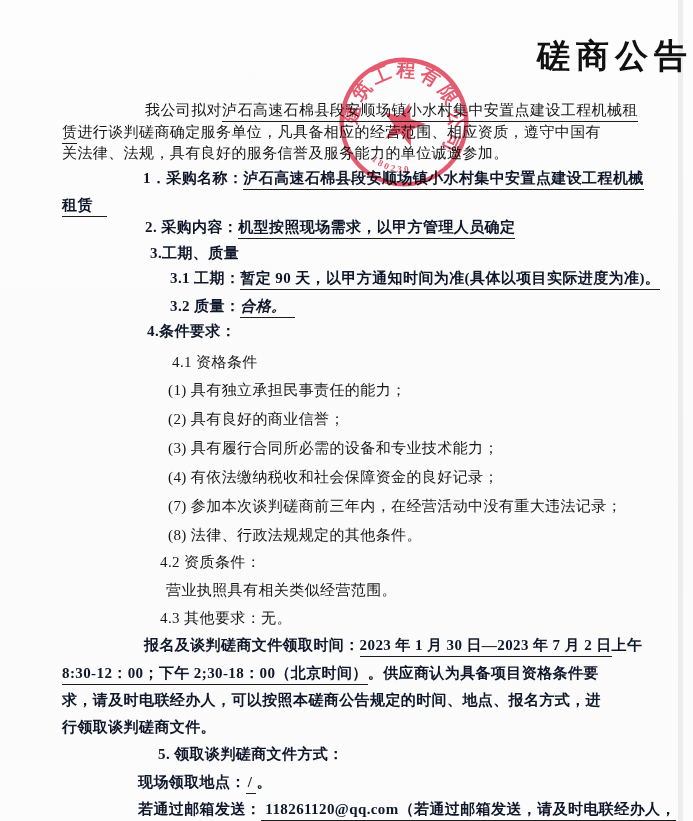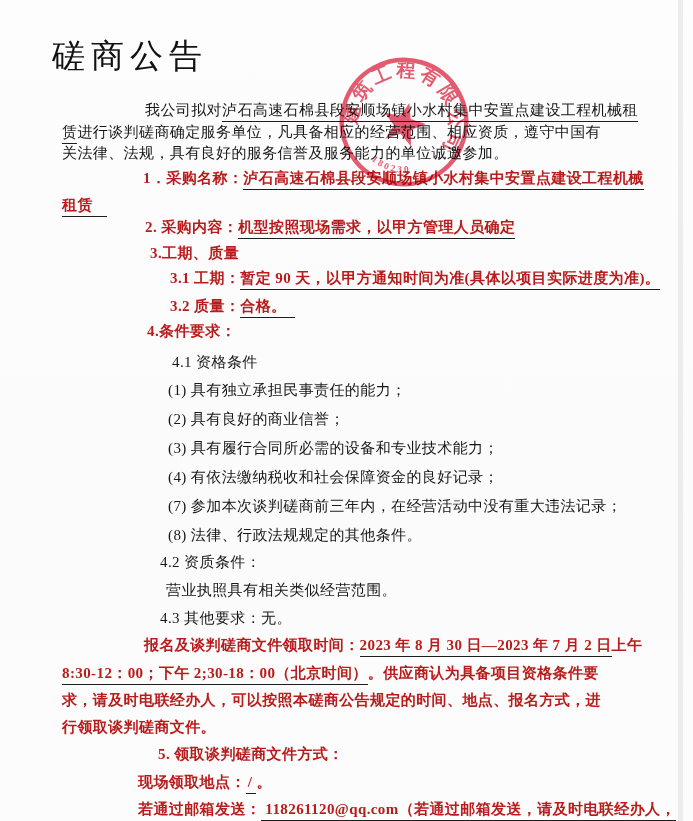--- a/index.html
+++ b/index.html
@@ -5,30 +5,30 @@
   html,body{margin:0;padding:0;}
   body{
     width:693px;height:821px;position:relative;overflow:hidden;
     background:#fbfbfb;
     font-family:"Liberation Serif","DejaVu Serif",serif;
     color:#161616;
   }
   .page{position:absolute;inset:0;background:linear-gradient(180deg,#fdfdfd 0%,#fbfbfb 60%,#fcfcfc 100%);}
   .scan-edge{position:absolute;right:10px;top:0;bottom:0;width:5px;background:#e2e2e2;opacity:.6;}
   .doc-title{
-    position:absolute;left:52px;right:0;top:34px;text-align:left;
-    font-size:33px;font-weight:normal;letter-spacing:6px;color:#111;
+    position:absolute;left:52px;right:0;top:34px;text-align:right;
+    font-size:33px;font-weight:bold;letter-spacing:6px;color:#111;
   }
   .line{
     position:absolute;font-size:15px;line-height:21px;white-space:nowrap;
     letter-spacing:.4px;color:#171717;
   }
-  .b{font-weight:bold;color:#b91c1c;}
+  .b{font-weight:bold;color:#0f172a;}
   .u{border-bottom:1.2px solid #1d1d1d;padding-bottom:3px;}
-  .u.ext1{padding-right:8px;}
+  .u.ext1{padding-right:8px;font-style:italic;}
   .u.ext2{padding-right:14px;}
   .stamp{
     position:absolute;left:330px;top:48px;width:148px;height:148px;
     opacity:.84;mix-blend-mode:multiply;
   }
   .stamp text{font-family:"Liberation Serif","DejaVu Serif",serif;font-weight:bold;}
 </style>
 </head>
 <body>
 
@@ -96,21 +96,21 @@
   <span>4.2 资质条件：</span>
 </div>
 <div class="line" style="left:166px;top:580px">
   <span>营业执照具有相关类似经营范围。</span>
 </div>
 <div class="line" style="left:160px;top:608px">
   <span>4.3 其他要求：无。</span>
 </div>
 
 <div class="line" style="left:144px;top:635px">
-  <span class="b">报名及谈判磋商文件领取时间：</span><span class="b u">2023 年 8 月 30 日—2023 年 7 月 2 日</span><span class="b">上午</span>
+  <span class="b">报名及谈判磋商文件领取时间：</span><span class="b u">2023 年 1 月 30 日—2023 年 7 月 2 日</span><span class="b">上午</span>
 </div>
 <div class="line" style="left:62px;top:663px">
   <span class="b u">8:30-12：00；下午 2;30-18：00（北京时间）</span><span class="b">。供应商认为具备项目资格条件要</span>
 </div>
 <div class="line" style="left:62px;top:690px">
   <span class="b">求，请及时电联经办人，可以按照本磋商公告规定的时间、地点、报名方式，进</span>
 </div>
 <div class="line" style="left:62px;top:717px">
   <span class="b">行领取谈判磋商文件。</span>
 </div>

